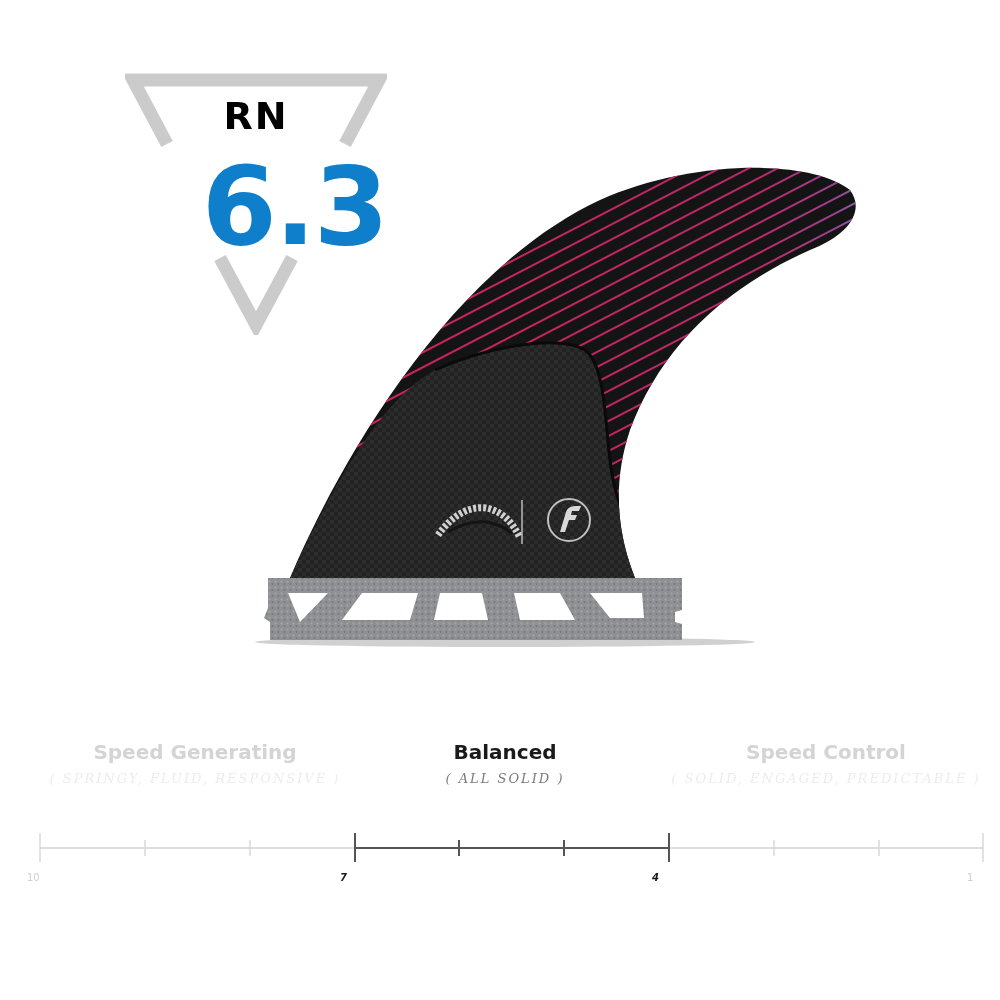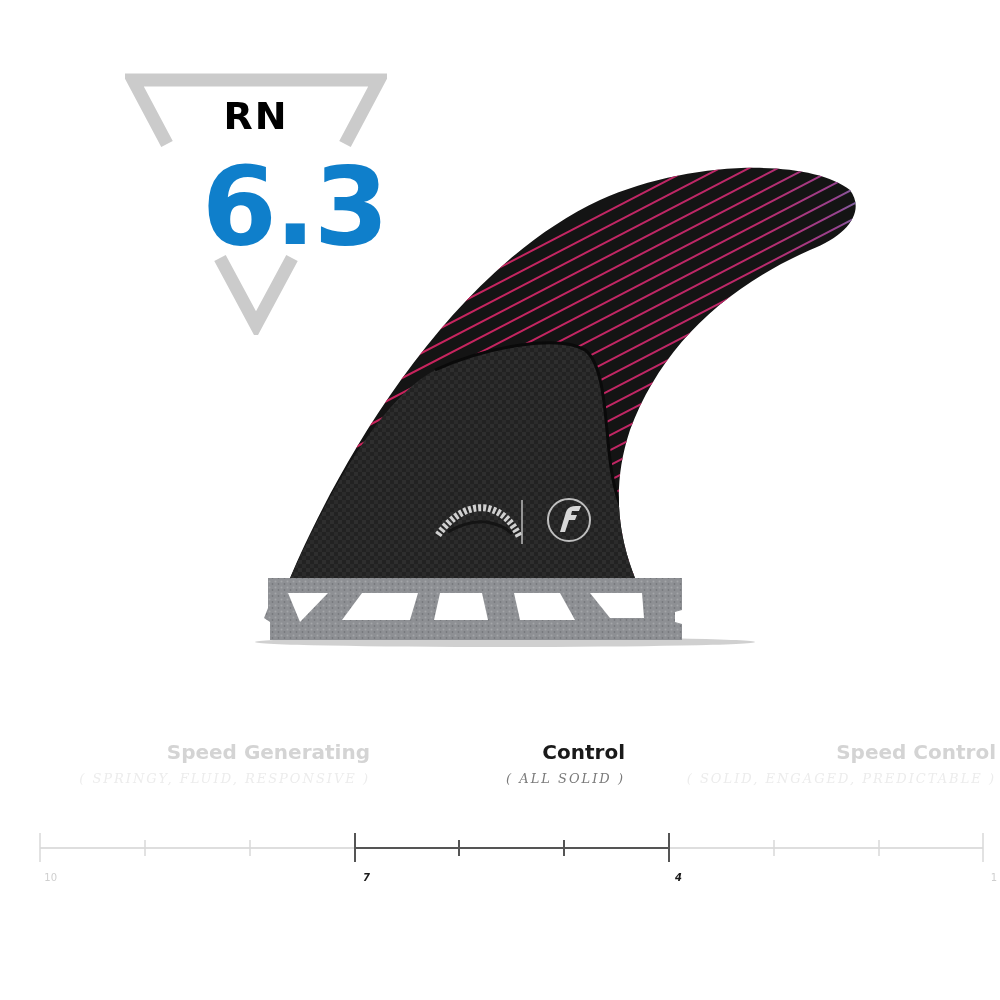--- a/index.html
+++ b/index.html
@@ -13,40 +13,40 @@
       color: #000000; letter-spacing: 2px;
     }
     .rating-value {
       position: absolute; left: 0; width: 262px; top: 82px; text-align: right;
       font-family: "DejaVu Sans", sans-serif; font-weight: bold; font-size: 108px;
       color: #0f7fcb; letter-spacing: -2px; line-height: 110px;
     }
 
     .fin { position: absolute; left: 250px; top: 160px; width: 620px; height: 500px; }
 
-    .category { position: absolute; top: 738px; text-align: right; }
+    .category { position: absolute; top: 738px; text-align: center; }
     .category .title {
       font-family: "DejaVu Sans", sans-serif; font-weight: bold; font-size: 20px;
       line-height: 28px;
     }
     .category .subtitle {
       font-family: "DejaVu Serif", serif; font-style: italic; font-size: 13px;
       letter-spacing: 2px; line-height: 22px; margin-top: 2px;
     }
     .cat-left { left: 20px; width: 350px; }
     .cat-mid  { left: 385px; width: 240px; }
     .cat-right{ left: 656px; width: 340px; }
     .dim .title { color: #d4d4d4; }
     .dim .subtitle { color: #ececec; }
     .active .title { color: #1a1a1a; }
     .active .subtitle { color: #7a7a7a; }
 
     .scale { position: absolute; left: 0; top: 820px; width: 1000px; height: 80px; }
     .scale-label {
-      position: absolute; top: 52px; font-size: 10px; width: 30px; margin-left: -15px; text-align: right;
+      position: absolute; top: 52px; font-size: 10px; width: 30px; margin-left: -15px; text-align: left;
       font-family: "DejaVu Sans", sans-serif;
     }
     .scale-label.dim { color: #cfcfcf; }
     .scale-label.active { color: #1a1a1a; font-weight: bold; font-style: italic; }
   </style>
 </head>
 <body>
 
 <div class="rating-badge">
   <svg width="262" height="265" viewBox="0 0 262 265">
@@ -157,21 +157,21 @@
       </g>
     </g>
   </svg>
 </div>
 
 <div class="category cat-left dim">
   <div class="title">Speed Generating</div>
   <div class="subtitle">( SPRINGY, FLUID, RESPONSIVE )</div>
 </div>
 <div class="category cat-mid active">
-  <div class="title">Control</div>
+  <div class="title">Balanced</div>
   <div class="subtitle">( ALL SOLID )</div>
 </div>
 <div class="category cat-right dim">
   <div class="title">Speed Control</div>
   <div class="subtitle">( SOLID, ENGAGED, PREDICTABLE )</div>
 </div>
 
 <div class="scale">
   <svg width="1000" height="50" style="position:absolute;left:0;top:0">
 

